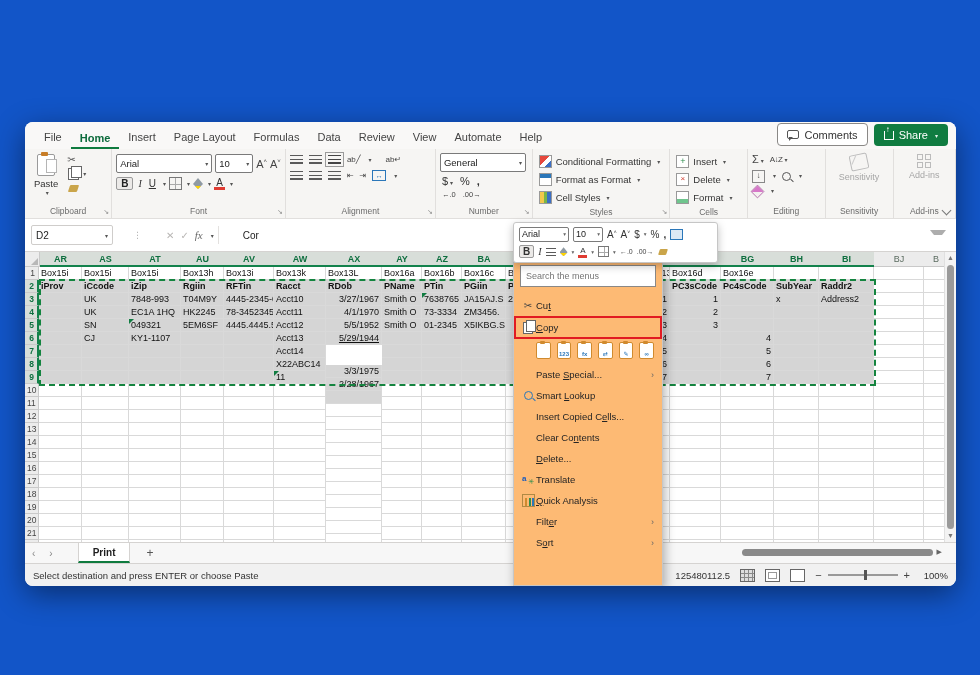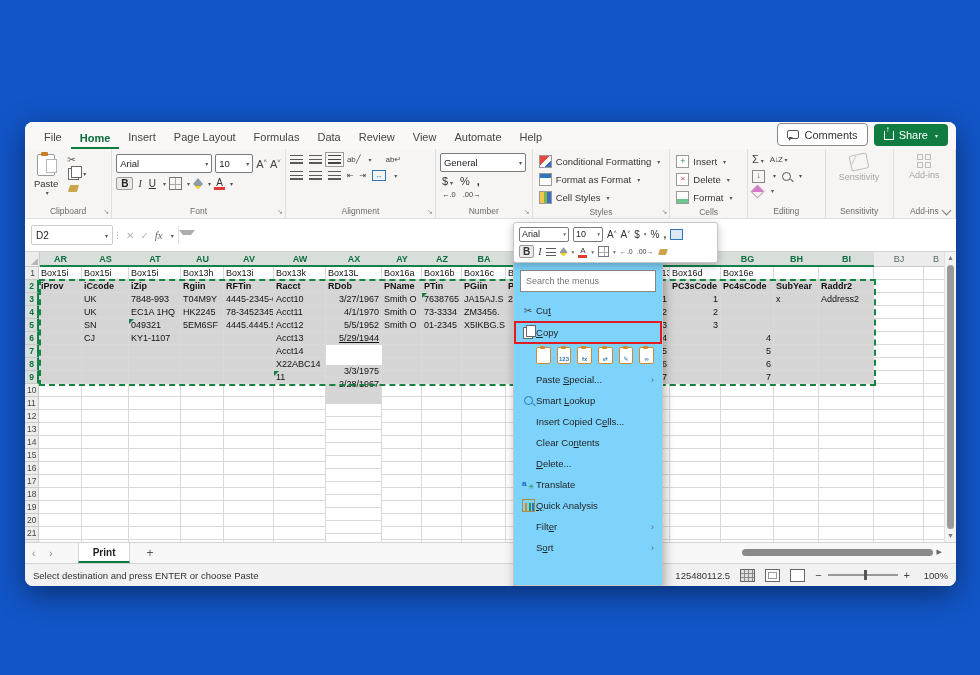--- a/index.html
+++ b/index.html
@@ -86,21 +86,21 @@
   .ic-eraser{width:9px;height:9px;background:linear-gradient(135deg,#d678c8 0 50%,#f3f0ee 50%);transform:rotate(45deg) scale(.9);border:1px solid #b06aa8;}
   .graybtn{display:flex;flex-direction:column;align-items:center;justify-content:center;color:#a6a6a6;font-size:9px;padding:2px 6px;text-align:center;gap:2px;}
   .ic-sens{width:16px;height:14px;border:1.2px solid #bbb;border-radius:2px;transform:rotate(-12deg);position:relative;}
   .ic-sens::after{content:"";position:absolute;inset:2px;border-left:1.2px solid #ccc;transform:rotate(35deg);}
   .ic-addins{width:14px;height:14px;display:grid;grid-template-columns:6px 6px;grid-template-rows:6px 6px;gap:2px;}
   .ic-addins span{border:1.2px solid #bbb;}
   .ic-analyze{width:16px;height:14px;border:1.2px solid #bbb;position:relative;background:repeating-linear-gradient(90deg,transparent 0 3px,#ddd 3px 4px);}
   .ic-analyze::after{content:"";position:absolute;right:-2px;bottom:-2px;width:7px;height:7px;border:1.5px solid #b5b5b5;border-radius:50%;background:#f6f5f3;}
   .ribbon-collapse{position:absolute;right:6px;bottom:4px;width:6px;height:6px;border-right:1.4px solid #777;border-bottom:1.4px solid #777;transform:rotate(45deg);}
   
-  .fbar{height:26px;background:#fff;border-bottom:1px solid #d5d3d1;display:flex;align-items:center;padding:3px 6px;gap:0;flex:none;}
+  .fbar{height:26px;background:#fff;border-bottom:1px solid #d5d3d1;display:flex;align-items:center;padding:3px 6px;gap:20px;flex:none;}
   .namebox{width:72px;height:18px;border:1px solid #cfcdcb;border-radius:2px;display:flex;align-items:center;justify-content:space-between;
     font-size:10px;color:#222;padding:0 4px;background:#fff;}
   .fdots{color:#b5b5b5;font-size:9px;}
   .fx-btns{display:flex;align-items:center;gap:6px;color:#b8b6b4;font-size:10px;padding:0 4px;border-right:1px solid #e3e1df;height:18px;}
   .fx{color:#6a6a6a;font-style:italic;font-family:"Liberation Serif",serif;font-size:11px;}
   .fvalue{flex:1;font-size:10px;color:#222;padding-left:4px;}
   .fexpand{width:8px;height:5px;border-left:4px solid transparent;border-right:4px solid transparent;border-top:5px solid #8a8a8a;margin-right:4px;opacity:.7;}
   
   .gridwrap{flex:1;position:relative;background:#fff;overflow:hidden;display:flex;}
   .gcol{flex:none;display:flex;flex-direction:column;}
@@ -129,22 +129,22 @@
     box-shadow:0 3px 8px rgba(0,0,0,.25);z-index:30;padding:2px 5px;box-sizing:border-box;display:flex;flex-direction:column;justify-content:space-around;}
   .mrow{display:flex;align-items:center;gap:4px;}
   .mini-sel{height:13px;font-size:9px;padding:0 2px;}
   .msym{font-size:10px;color:#333;}
   .msym.b{font-weight:bold;border:1px solid #9a9a9a;border-radius:2px;background:#eceae8;padding:0 3px;}
   .msym.i{font-style:italic;font-family:"Liberation Serif",serif;}
   .mdd{font-size:5.5px;color:#666;}
   .mini-merge{width:11px;height:9px;border:1px solid #2b77b9;background:#dce9f5;}
   .mini-dec{font-size:7px;color:#444;}
   
-  .ctxmenu{position:absolute;left:488px;top:140px;width:150px;bottom:0;background:#7dd3fc;border:1px solid #c6c6c6;
-    box-shadow:2px 4px 10px rgba(0,0,0,.3);z-index:20;padding-top:5px;box-sizing:border-box;overflow:hidden;}
+  .ctxmenu{position:absolute;left:488px;top:140px;width:150px;bottom:0;background:#fdba74;border:1px solid #c6c6c6;
+    box-shadow:2px 4px 10px rgba(0,0,0,.3);z-index:20;box-sizing:border-box;overflow:hidden;}
   .msearch{margin:2px 6px 8px;height:20px;border:1px solid #8a8886;background:#fff;display:flex;align-items:center;}
   .msearch input{border:none;outline:none;width:100%;font-size:9px;color:#333;padding:0 5px;font-family:inherit;}
   .mitem{height:21px;display:flex;align-items:center;padding:0 8px 0 6px;font-size:9.5px;color:#242424;position:relative;box-sizing:border-box;}
   .mitem .mic{width:16px;flex:none;display:flex;align-items:center;justify-content:center;}
   .mitem .mlabel{flex:1;white-space:nowrap;overflow:hidden;}
   .mitem.hdr .mlabel{font-weight:bold;}
   .mitem .subarrow{font-size:9px;color:#666;}
   .mitem.hl{outline:2px solid #e11b22;outline-offset:-2px;height:23px;}
   .pasterow{display:flex;gap:6px;padding:3px 8px 5px 22px;}
   .pi{width:13px;height:15px;border:1.3px solid #d08a2e;border-radius:2px;position:relative;background:#fff;
@@ -417,20 +417,21 @@
       <span>D2</span>
       <span class="dd">▾</span>
     </div>
     <span class="fdots">⋮</span>
     <div class="fx-btns">
       <span>✕</span>
       <span>✓</span>
       <span class="fx">fx</span>
       <span class="dd">▾</span>
     </div>
+    <div class="fvalue">Cor</div>
     <div class="fexpand"></div>
   </div>
 
   <div class="gridwrap" id="gridwrap">
       <div class="gcol rownum" style="width: 14px;">
         <div class="corner" style="width: 14px;"></div>
         <div class="gcell" style="width: 14px;">1</div>
         <div class="gcell selc" style="width: 14px;">2</div>
         <div class="gcell selc" style="width: 14px;">3</div>
         <div class="gcell selc" style="width: 14px;">4</div>

